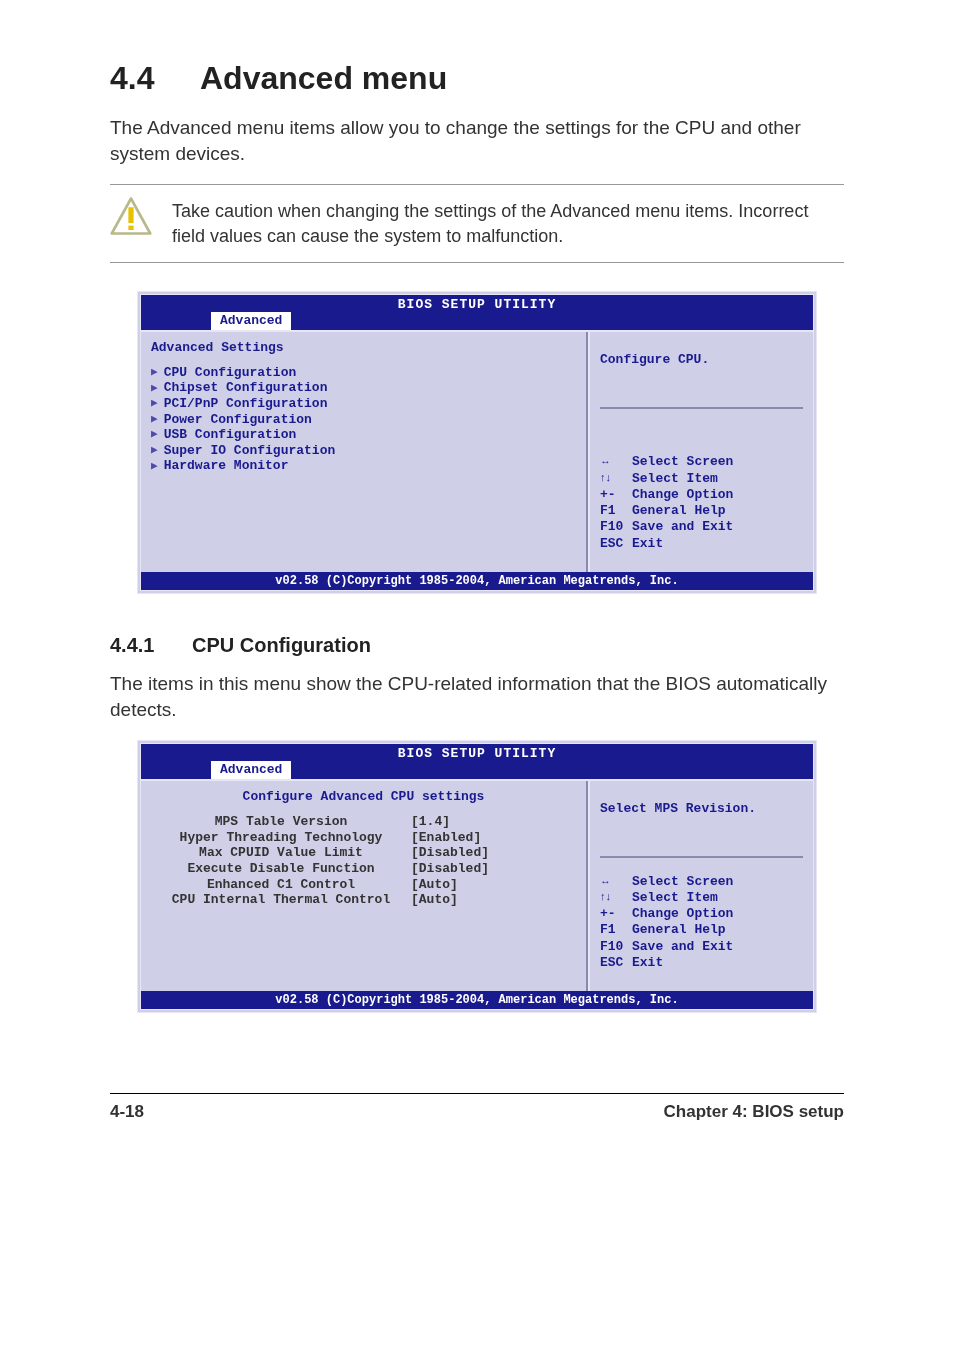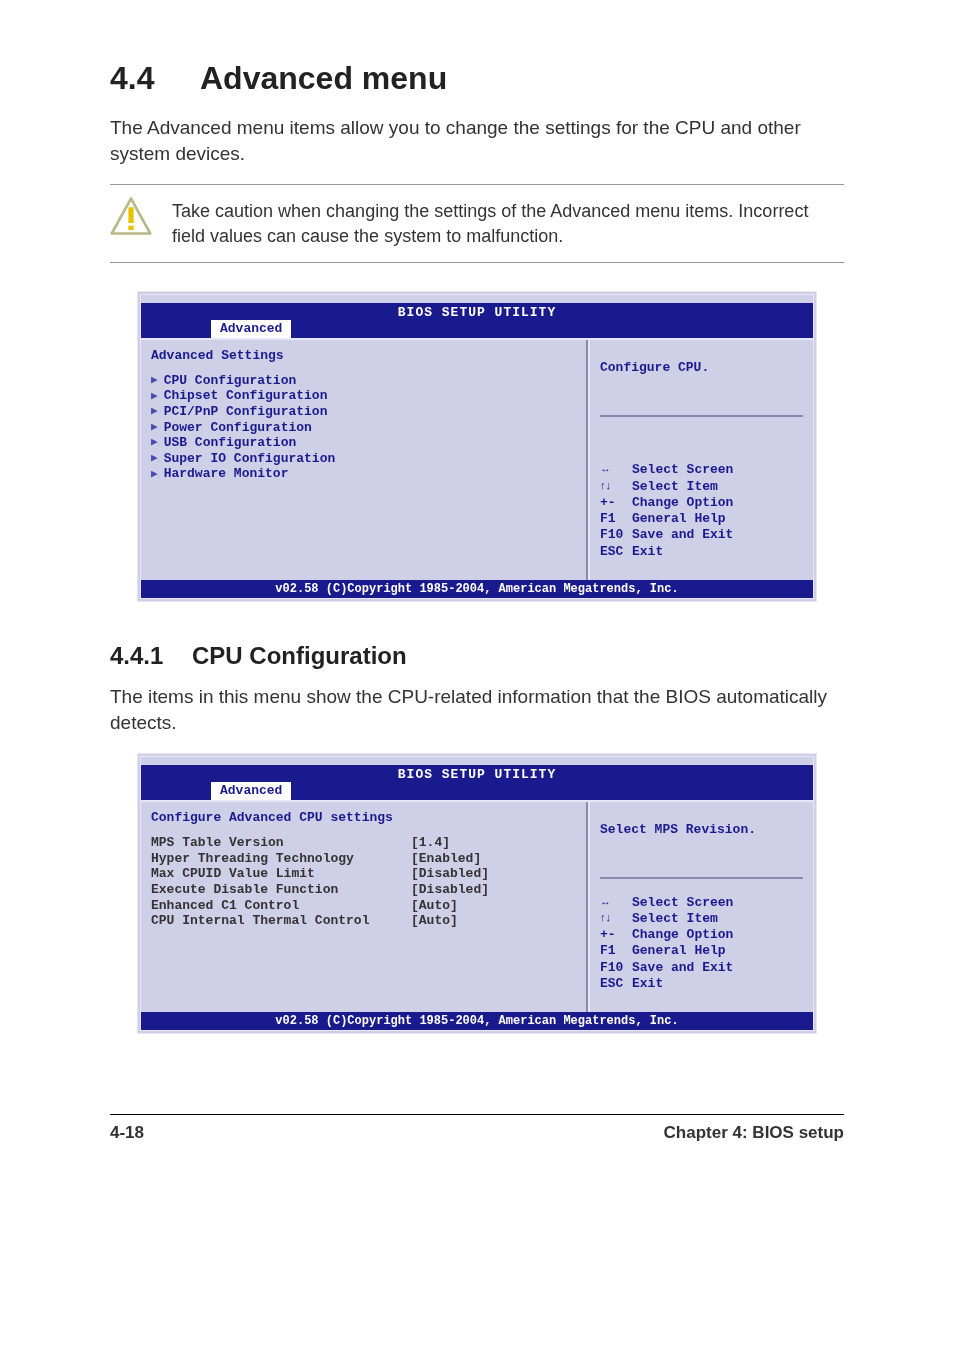--- a/index.html
+++ b/index.html
@@ -44,21 +44,20 @@
     border: 4px double #e6e6f7;
     background: #cfcfe8;
     font-family: "Courier New", monospace;
     font-size: 13px;
   }
   .bios-header {
     background: #1a1a8f;
     color: #fff;
     padding-top: 2px;
     position: relative;
-    margin-top: 8px;
   }
   .bios-header-title {
     text-align: center;
     font-weight: bold;
     letter-spacing: 1px;
     font-size: 13px;
   }
   .bios-tab-row {
     display: flex;
     padding-left: 70px;
@@ -122,21 +121,21 @@
   .key-icon { font-family: Arial, sans-serif; font-size: 11px; }
   .bios-footer {
     background: #1a1a8f;
     color: #fff;
     text-align: center;
     font-weight: bold;
     font-size: 12px;
     padding: 2px 0;
   }
   h2.subsection {
-    font-size: 24px;
+    font-size: 20px;
     font-weight: bold;
     color: #222;
     margin: 10px 0 14px 0;
   }
   h2.subsection .num { display:inline-block; width: 82px; }
   .bios-settings { color:#333; font-weight: bold;}
   .bios-settings .row { display:flex; line-height:1.2;}
   .bios-settings .label { width: 260px; }
   .page-footer {
     border-top: 1px solid #000;
@@ -248,21 +247,21 @@
   <p class="body">The items in this menu show the CPU-related information that the BIOS automatically detects.</p>
 
   <div class="bios-box">
     <div class="bios-header">
       <div class="bios-header-title">BIOS SETUP UTILITY</div>
       <div class="bios-tab-row">
         <div class="bios-tab">Advanced</div>
       </div>
     </div>
     <div class="bios-body">
-      <div class="bios-left" style="min-height:210px;">
+      <div class="bios-left" style="min-height:210px;text-align:center;">
         <div class="bios-heading">Configure Advanced CPU settings</div>
         <div class="bios-settings" id="bios2-settings">
             <div class="row">
               <span class="label">MPS Table Version</span>
               <span>[1.4]</span>
             </div>
             <div class="row">
               <span class="label">Hyper Threading Technology</span>
               <span>[Enabled]</span>
             </div>

